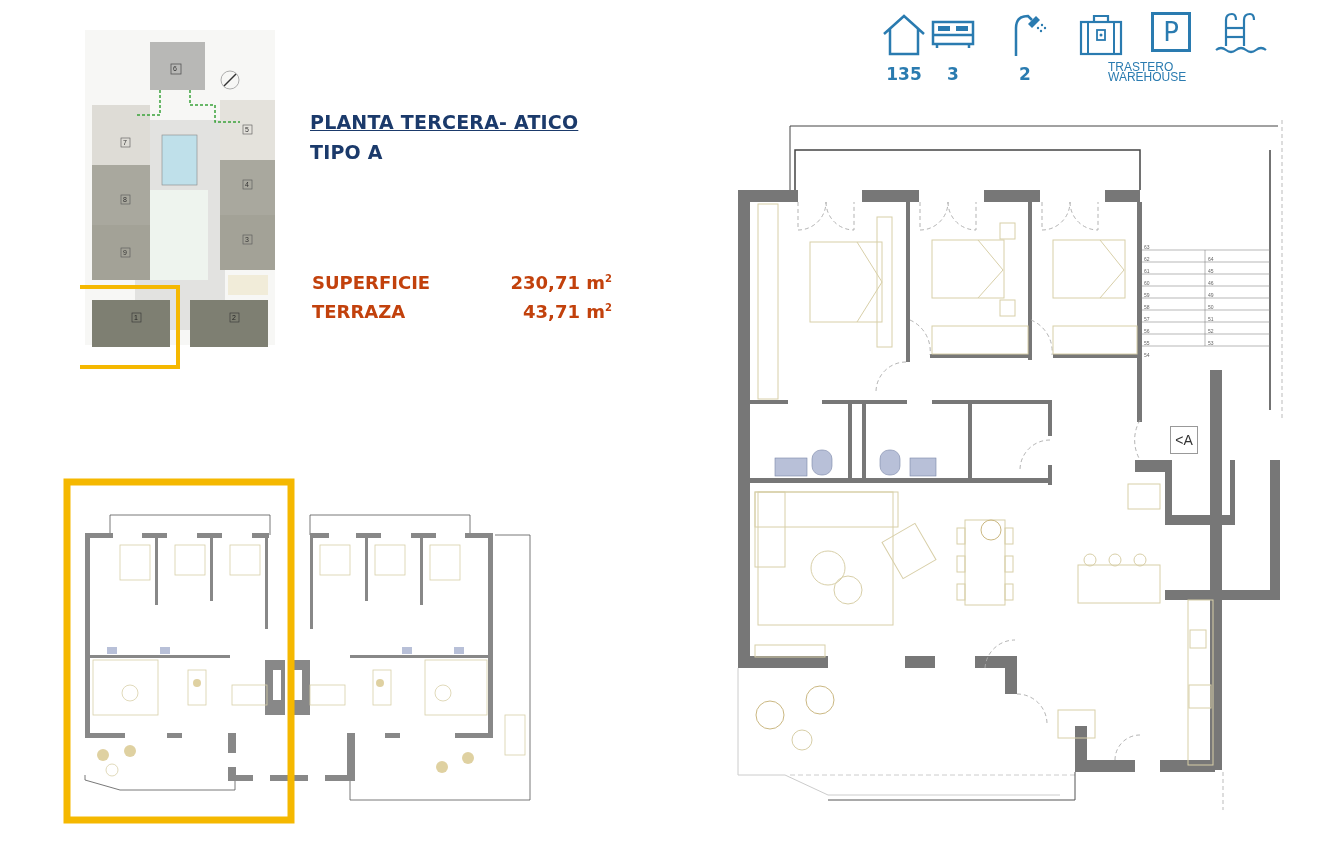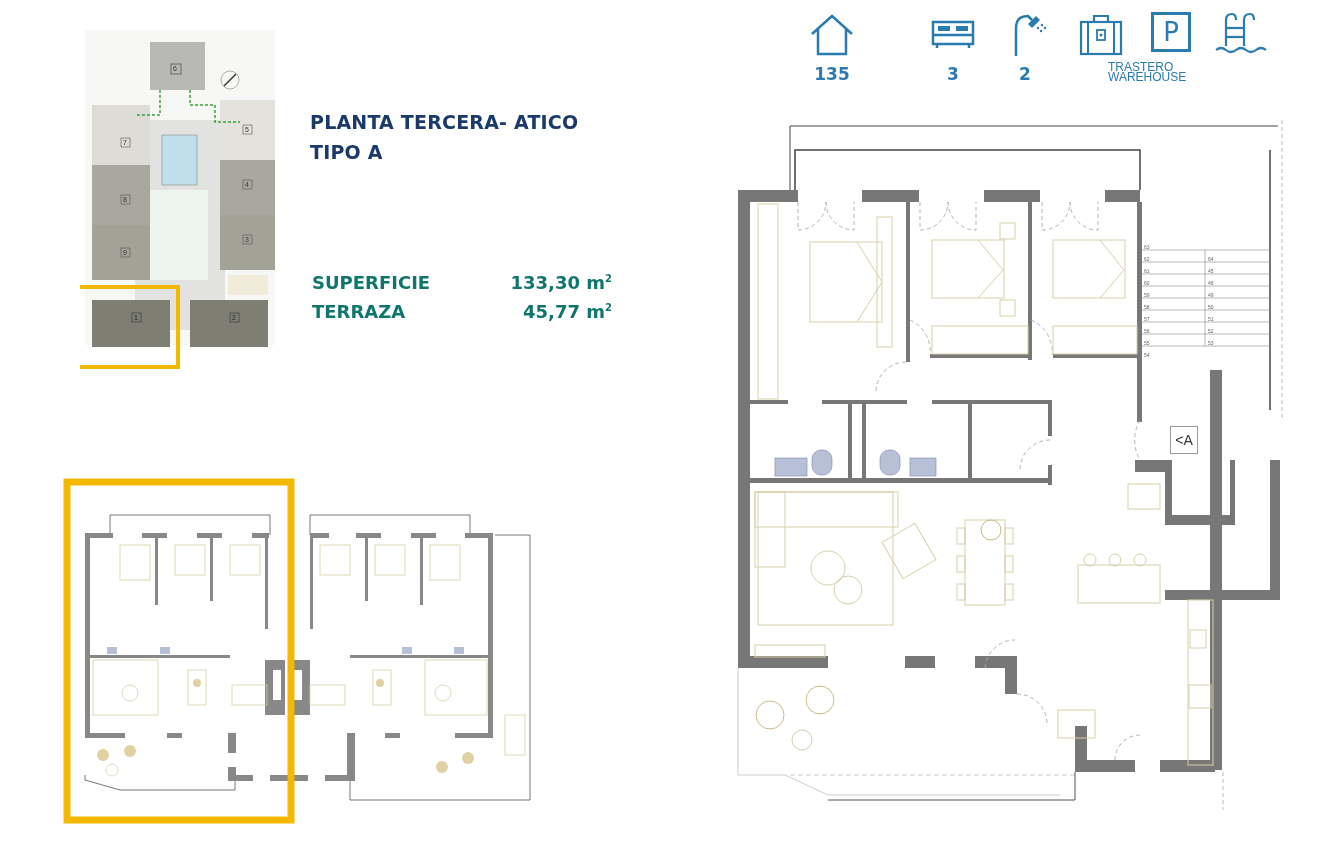--- a/index.html
+++ b/index.html
@@ -1,19 +1,19 @@
 <!DOCTYPE html>
 <html><head>
 <meta charset="utf-8">
 <style>
   html,body{margin:0;padding:0;background:#ffffff;}
   body{width:1320px;height:859px;position:relative;overflow:hidden;font-family:"Liberation Sans",sans-serif;}
   .abs{position:absolute;}
   .title{font-family:"DejaVu Sans",sans-serif;font-weight:bold;font-size:19px;color:#1b3a6b;letter-spacing:0.2px;}
-  .area-row{display:flex;justify-content:space-between;width:300px;font-family:"DejaVu Sans",sans-serif;font-weight:bold;font-size:18px;color:#0f766e;}
+  .area-row{display:flex;justify-content:space-between;width:300px;font-family:"DejaVu Sans",sans-serif;font-weight:bold;font-size:18px;color:#c2410c;}
   .area-row sup{font-size:10px;}
   .icon-block{position:absolute;text-align:center;color:#2a7bb0;}
   .icon-val{font-family:"DejaVu Sans",sans-serif;font-weight:bold;font-size:17px;color:#2a7bb0;}
   .icon-small{font-size:12px;line-height:10px;color:#2a7bb0;font-family:"Liberation Sans",sans-serif;margin-left:40px;}
   svg{display:block;}
 </style>
 </head>
 <body>
 
 <div class="abs" style="left:80px;top:30px;width:200px;height:340px;">
@@ -62,35 +62,35 @@
   <span class="abs" style="left:43px;top:109px;font-size:7px;color:#333;">7</span>
   <span class="abs" style="left:165px;top:96px;font-size:7px;color:#333;">5</span>
   <span class="abs" style="left:43px;top:166px;font-size:7px;color:#333;">8</span>
   <span class="abs" style="left:165px;top:151px;font-size:7px;color:#333;">4</span>
   <span class="abs" style="left:43px;top:219px;font-size:7px;color:#333;">9</span>
   <span class="abs" style="left:165px;top:206px;font-size:7px;color:#333;">3</span>
   <span class="abs" style="left:54px;top:284px;font-size:7px;color:#222;">1</span>
   <span class="abs" style="left:152px;top:284px;font-size:7px;color:#222;">2</span>
 </div>
 
-<div class="abs title" style="left:310px;top:111px;">PLANTA TERCERA- ATICO</div>
+<div class="abs title" style="left:310px;top:111px;text-decoration:underline;">PLANTA TERCERA- ATICO</div>
 <div class="abs title" style="left:310px;top:141px;">TIPO A</div>
 
 <div class="abs" style="left:312px;top:272px;">
   <div class="area-row" style="margin-bottom:8px;">
     <span>SUPERFICIE</span>
-    <span><span>133,30 m</span><sup>2</sup></span>
+    <span><span>230,71 m</span><sup>2</sup></span>
   </div>
   <div class="area-row" style="margin-bottom:8px;text-align:right;">
     <span>TERRAZA</span>
-    <span><span>45,77 m</span><sup>2</sup></span>
-  </div>
-</div>
-
-<div class="icon-block" style="left:806px;top:10px;width:52px;">
+    <span><span>43,71 m</span><sup>2</sup></span>
+  </div>
+</div>
+
+<div class="icon-block" style="left:878px;top:10px;width:52px;">
   <svg width="52" height="48" viewBox="0 0 52 48" style="margin:0 auto;">
     <path d="M6 24 L26 6 L46 24 M12 19 L12 44 L40 44 L40 19" fill="none" stroke="#2a7bb0" stroke-width="2.5"></path>
   </svg>
   <div class="icon-val" style="margin-top:6px;">135</div>
 </div>
 <div class="icon-block" style="left:928px;top:10px;width:50px;">
   <svg width="50" height="48" viewBox="0 0 50 48" style="margin:0 auto;">
     <rect x="5" y="12" width="40" height="22" fill="none" stroke="#2a7bb0" stroke-width="2.5"></rect>
     <rect x="10" y="16" width="12" height="5" fill="#2a7bb0"></rect>
     <rect x="28" y="16" width="12" height="5" fill="#2a7bb0"></rect>

